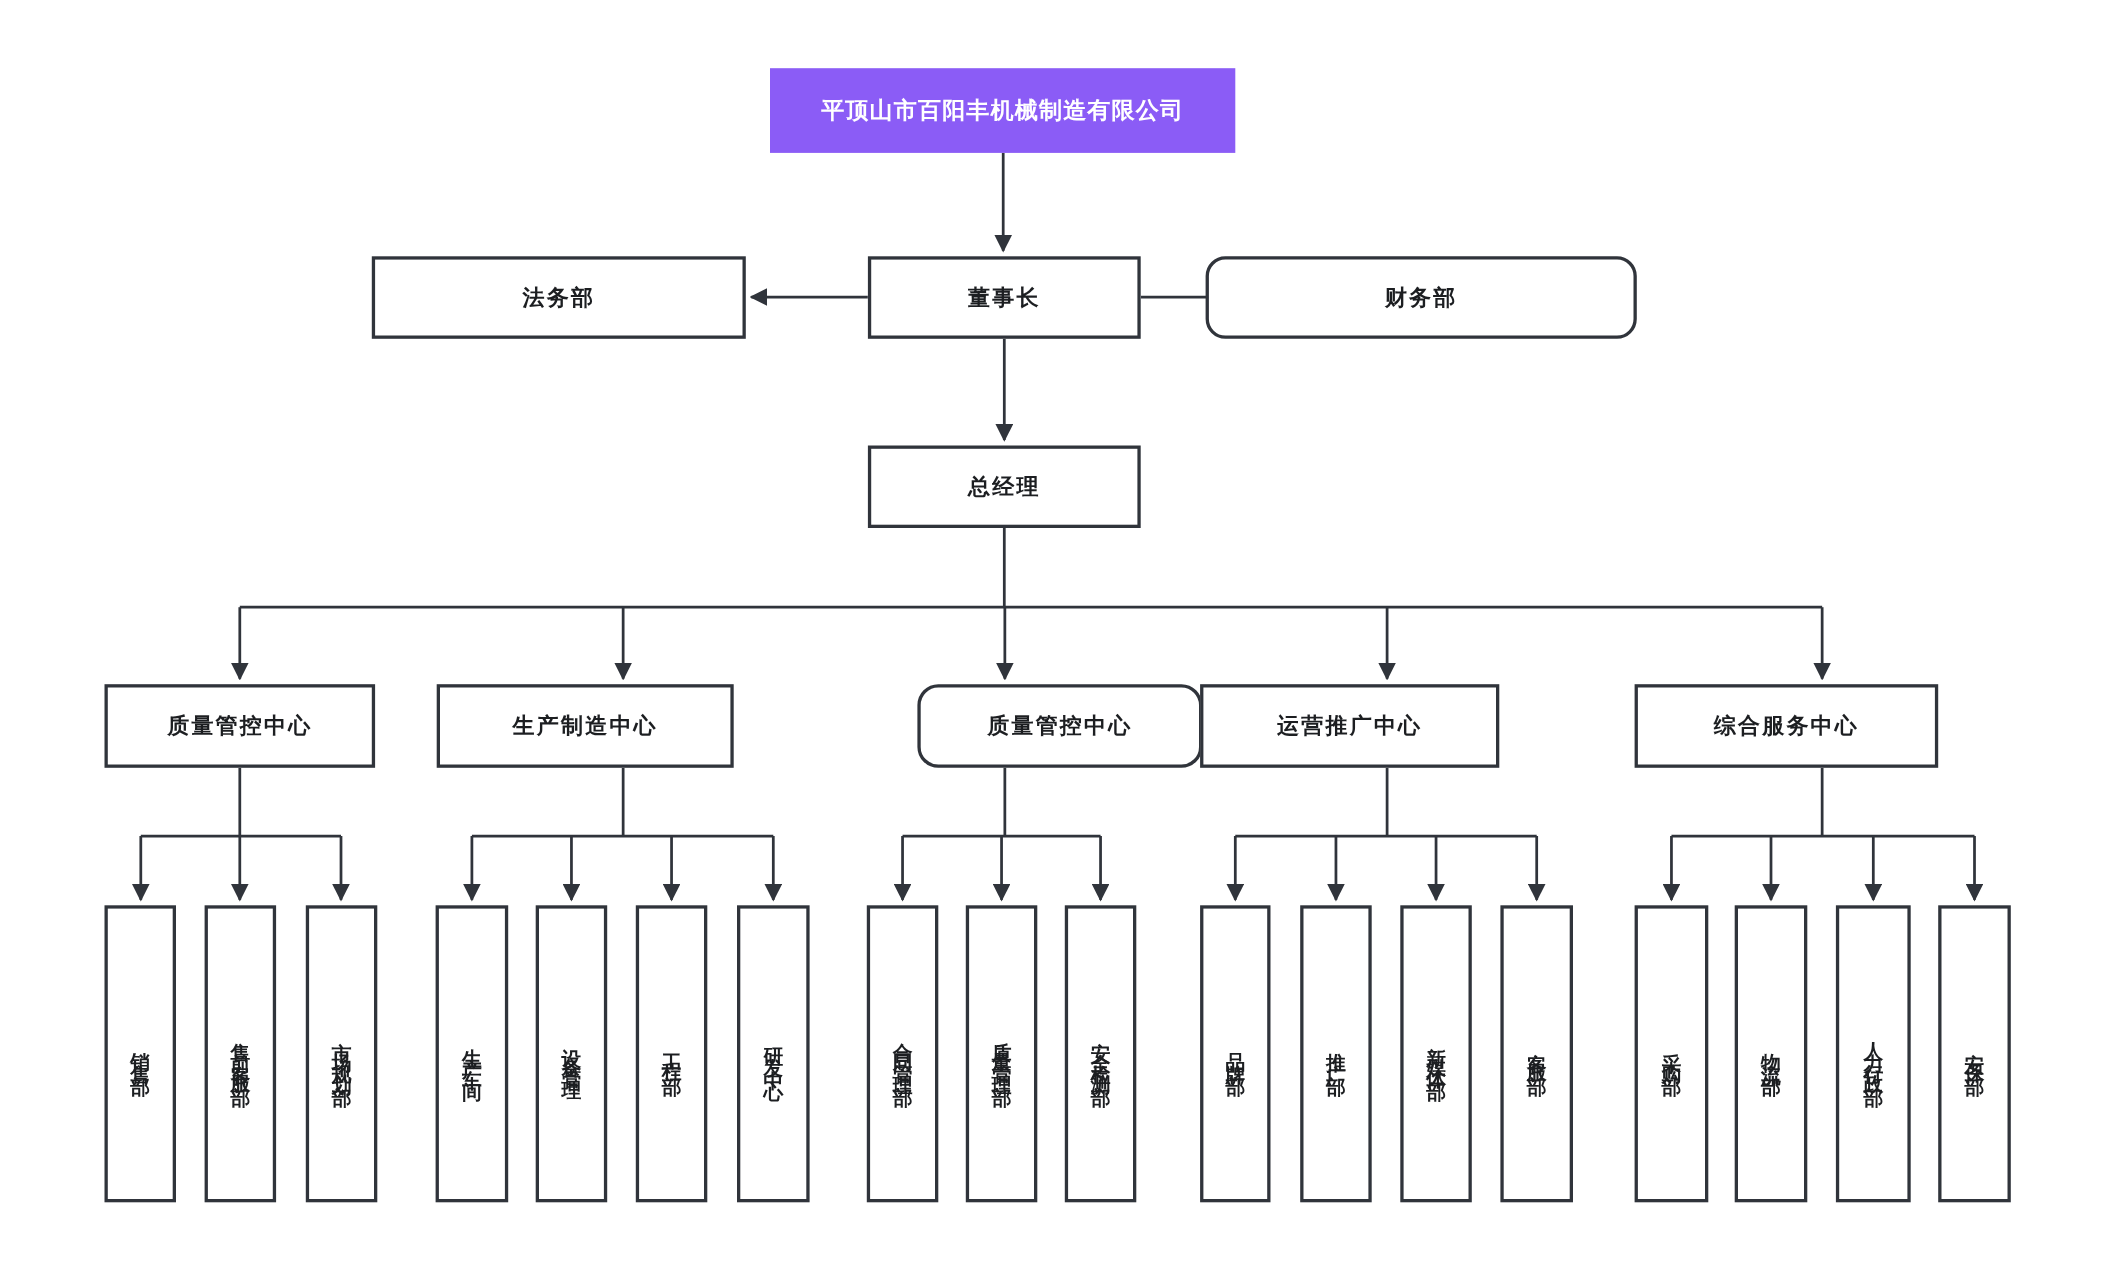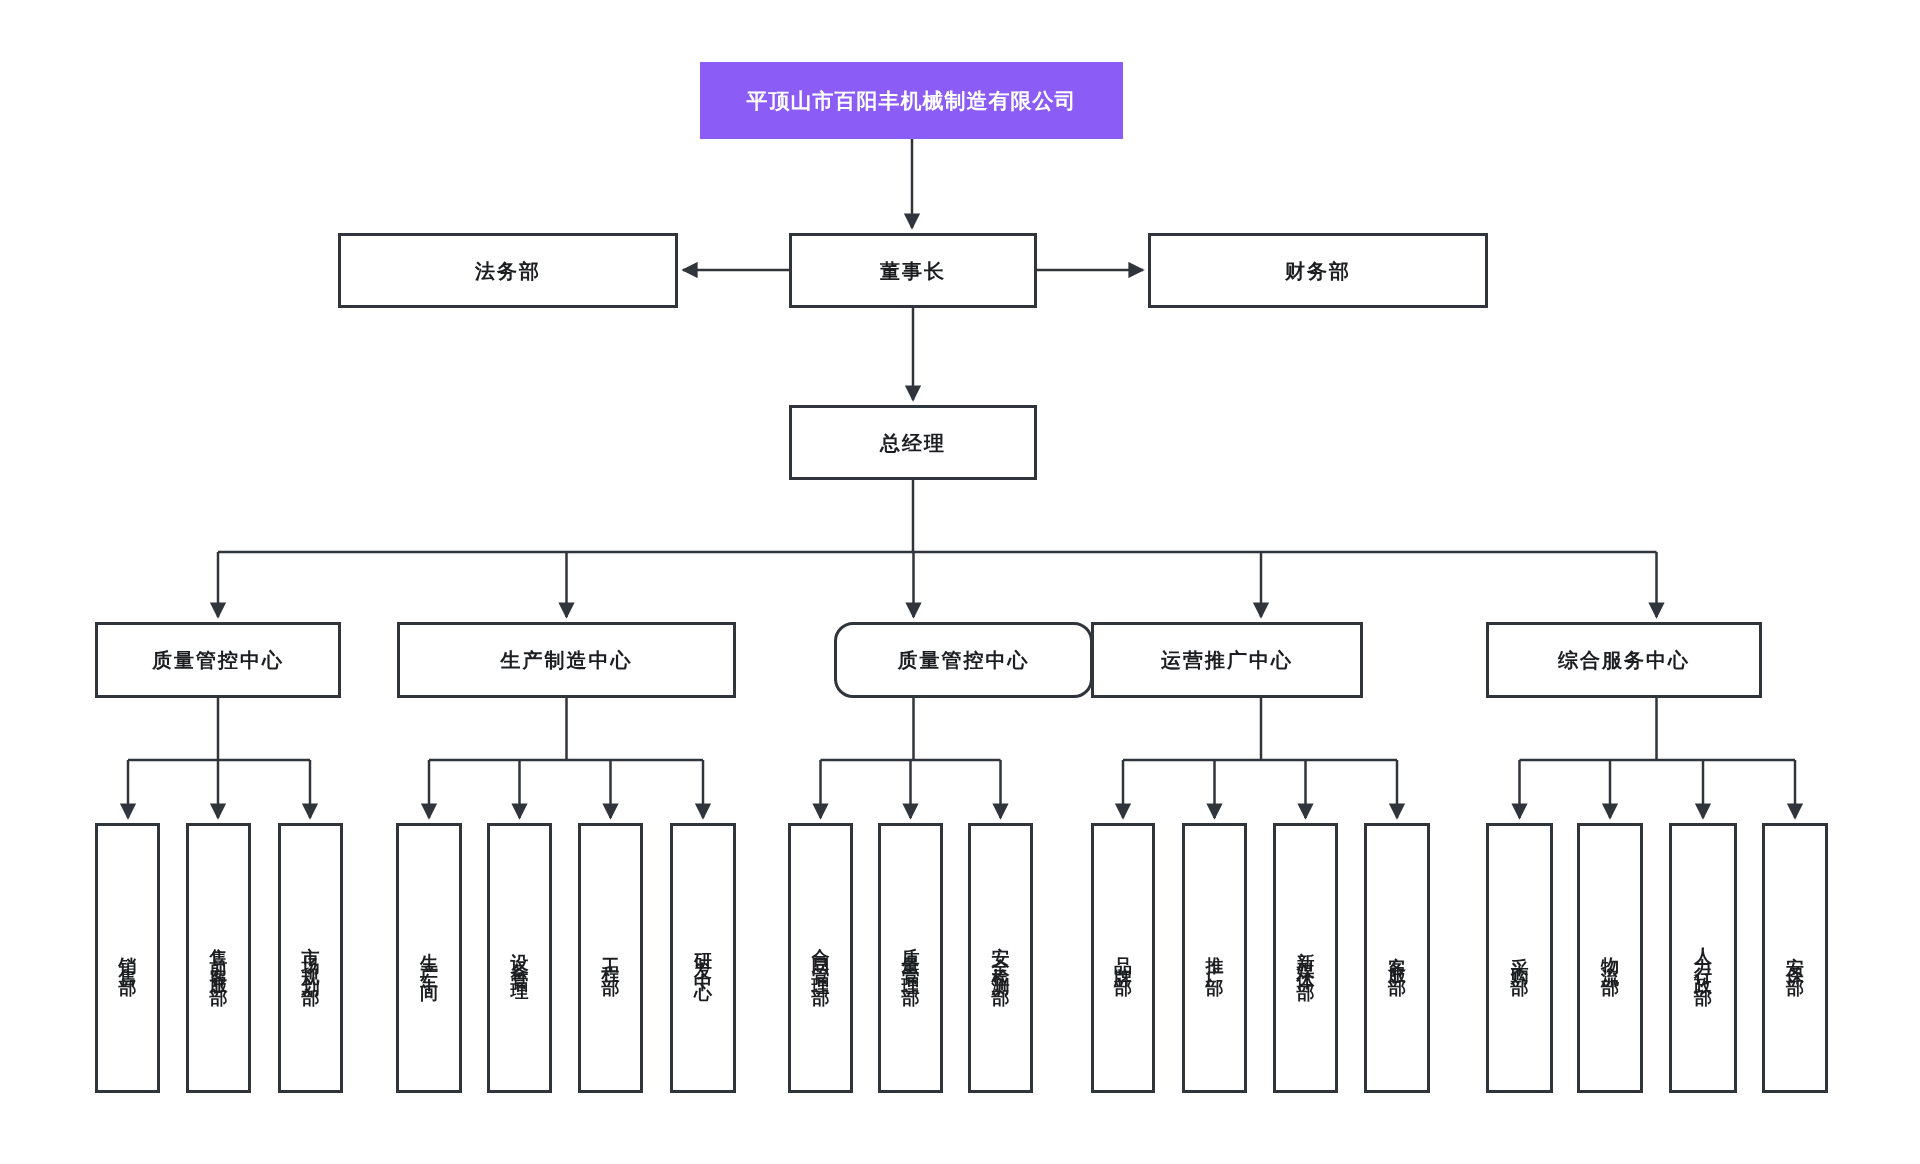--- a/index.html
+++ b/index.html
@@ -106,26 +106,26 @@
       <line x1="1610" y1="760" x2="1610" y2="818" marker-end="url(#arw)"></line>
       <line x1="1703" y1="760" x2="1703" y2="818" marker-end="url(#arw)"></line>
       <line x1="1795" y1="760" x2="1795" y2="818" marker-end="url(#arw)"></line>
     </g>
   </svg>
 
   <div class="node root" style="left:700px; top:62px; width:423px; height:77px;">平顶山市百阳丰机械制造有限公司</div>
 
   <div class="node" style="left:789px; top:233px; width:248px; height:75px;">董事长</div>
   <div class="node" style="left:338px; top:233px; width:340px; height:75px;">法务部</div>
-  <div class="node" style="left:1148px; top:233px; width:340px; height:75px;">财务部</div>
+  <div class="node" style="left:1096px; top:233px; width:392px; height:75px;border-radius:18px;">财务部</div>
 
   <div class="node" style="left:789px; top:405px; width:248px; height:75px;">总经理</div>
 
   <div class="node" style="left:95px; top:622px; width:246px; height:76px;">质量管控中心</div>
-  <div class="node" style="left:397px; top:622px; width:339px; height:76px;">生产制造中心</div>
+  <div class="node" style="left:397px; top:622px; width:270px; height:76px;">生产制造中心</div>
   <div class="node" style="left:834px; top:622px; width:259px; height:76px;border-radius:19px;">质量管控中心</div>
   <div class="node" style="left:1091px; top:622px; width:272px; height:76px;text-align:center;">运营推广中心</div>
   <div class="node" style="left:1486px; top:622px; width:276px; height:76px;">综合服务中心</div>
 
   <div class="node dept" style="left:95px; top:823px; width:65px; height:270px;">销售部</div>
   <div class="node dept" style="left:186px; top:823px; width:65px; height:270px;">售前客服部</div>
   <div class="node dept" style="left:278px; top:823px; width:65px; height:270px;">市场规划部</div>
 
   <div class="node dept" style="left:396px; top:823px; width:66px; height:270px;">生产车间</div>
   <div class="node dept" style="left:487px; top:823px; width:65px; height:270px;">设备管理</div>

